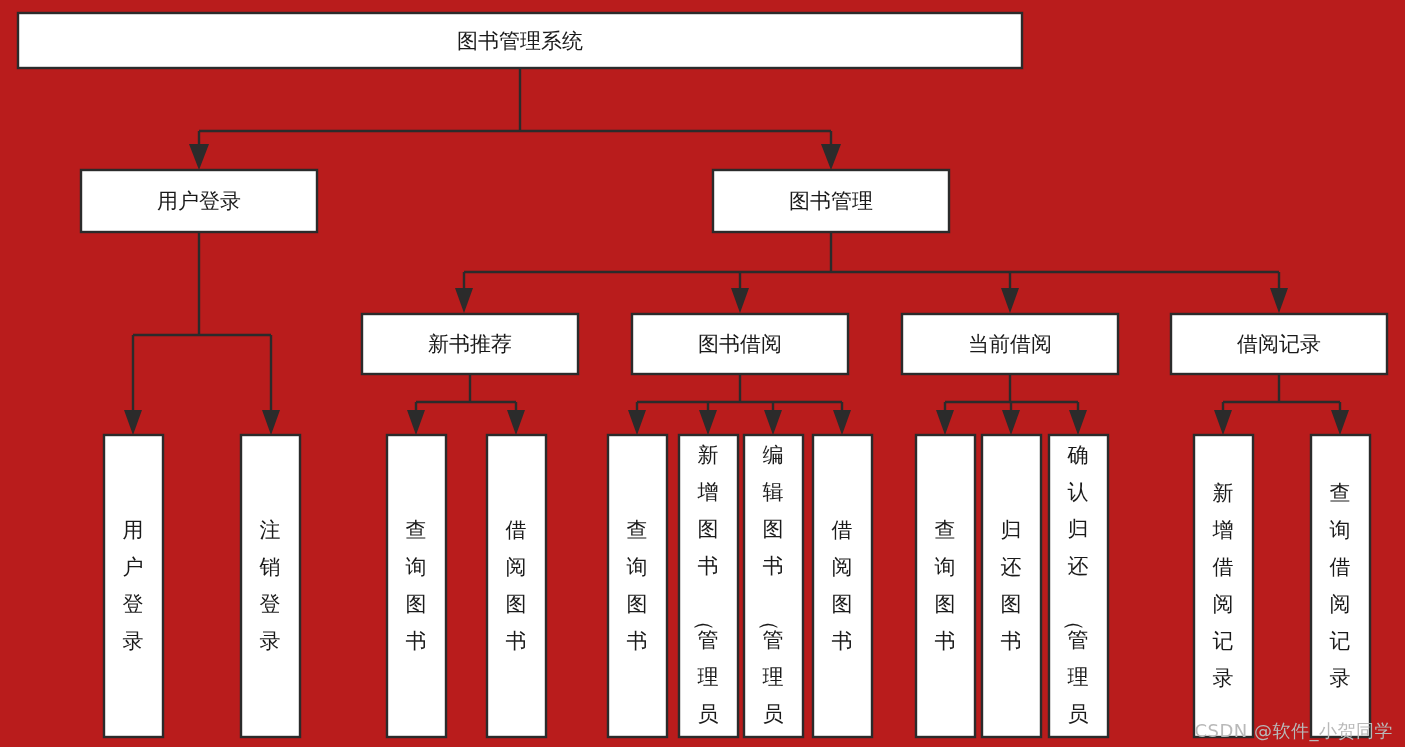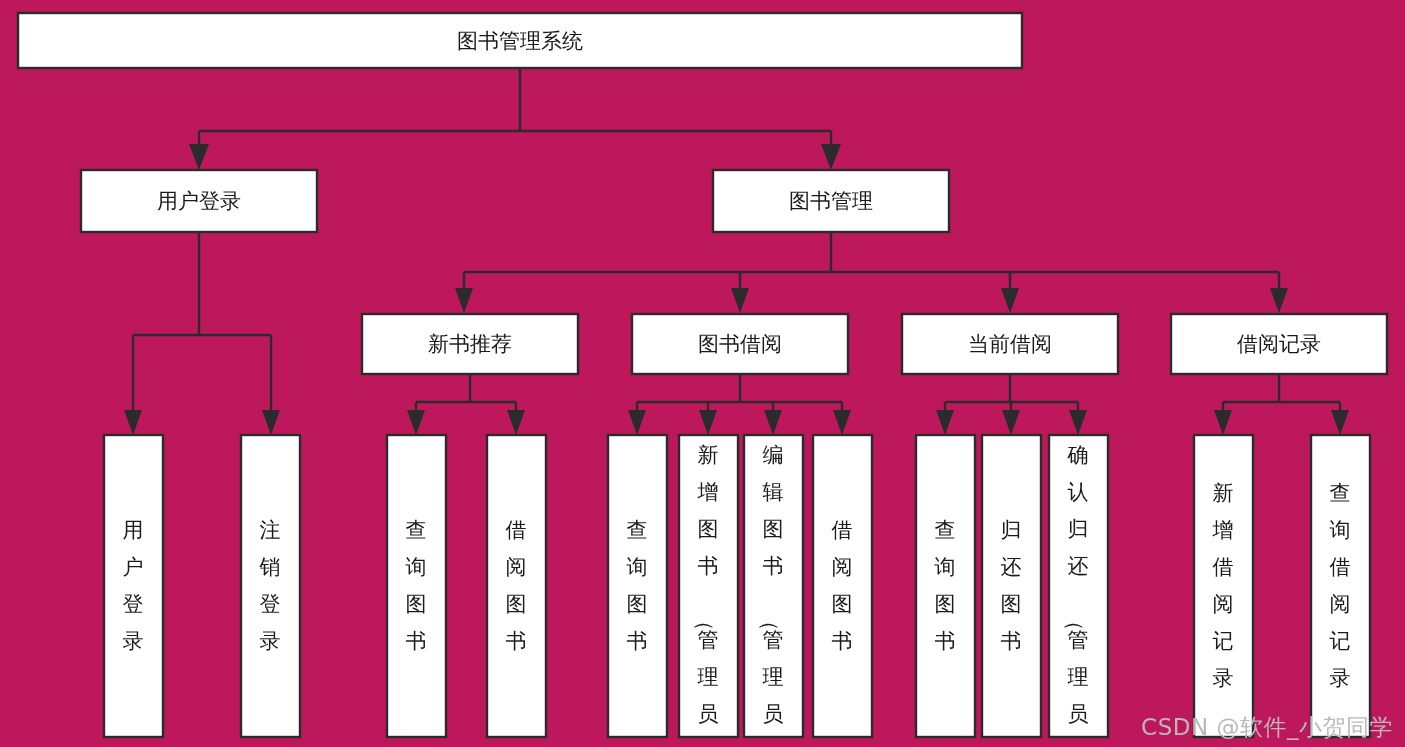--- a/index.html
+++ b/index.html
@@ -7,21 +7,21 @@
     padding: 0;
     background: #ffffff;
   }
   body {
     font-family: "DejaVu Sans", "Liberation Sans", sans-serif;
   }
   #diagram-root {
     position: relative;
     width: 1405px;
     height: 747px;
-    background: #be185d;
+    background: #b91c1c;
     overflow: hidden;
   }
   svg.flow {
     position: absolute;
     left: 0;
     top: 0;
     width: 1405px;
     height: 747px;
     display: block;
   }
@@ -51,21 +51,21 @@
     fill: #1a1a1a;
     font-family: "DejaVu Sans", "Liberation Sans", sans-serif;
     font-size: 21px;
     text-anchor: middle;
   }
   .watermark {
     position: absolute;
     right: 12px;
     bottom: 4px;
     font-family: "DejaVu Sans", "Liberation Sans", sans-serif;
-    font-size: 23px;
+    font-size: 18px;
     color: #b9b9b9;
     white-space: nowrap;
     user-select: none;
     letter-spacing: 0.5px;
   }
 </style>
 </head>
 <body>
 
 <div id="diagram-root">

